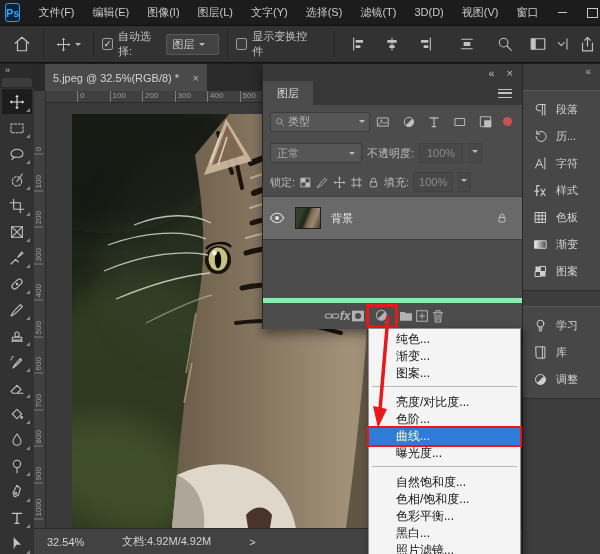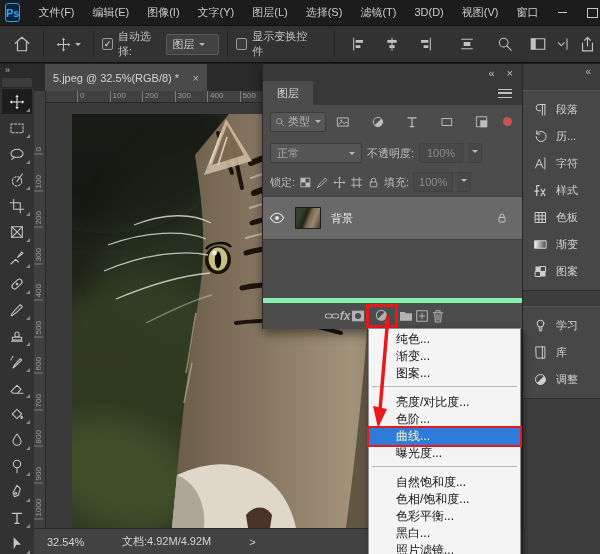--- a/index.html
+++ b/index.html
@@ -51,21 +51,21 @@
 .sb-arrow{margin-left:38px;color:#cfcfcf}
 
 .layers-panel{position:absolute;left:262px;top:0;width:260px;height:265px;background:#4c4c4c;z-index:2;font-size:11px;color:#c6c6c6;border-left:1px solid #262626;box-shadow:0 5px 10px rgba(0,0,0,.45)}
 .lp-head{height:17px;background:#383838;display:flex;justify-content:flex-end;align-items:center;gap:12px;padding-right:9px;color:#c0c0c0;font-size:11px}
 .lp-tabs{height:24px;background:#383838;display:flex;align-items:stretch}
 .lp-tab{background:#4c4c4c;padding:0 14px;line-height:24px;color:#dcdcdc}
 .lp-menu{margin-left:auto;margin-right:10px;align-self:center;width:14px;height:9px;border-top:1.6px solid #c0c0c0;border-bottom:1.6px solid #c0c0c0;position:relative}
 .lp-menu::after{content:"";position:absolute;left:0;top:2.6px;width:100%;height:1.6px;background:#c0c0c0}
 .lp-row{display:flex;align-items:center;padding:0 7px}
 .lp-filter{height:33px;gap:0}
-.search-select{width:56px;height:20px;background:#565656;border:1px solid #3b3b3b;border-radius:2px;display:flex;align-items:center;gap:3px;padding:0 4px;color:#b9b9b9}
+.search-select{width:100px;height:20px;background:#565656;border:1px solid #3b3b3b;border-radius:2px;display:flex;align-items:center;gap:3px;padding:0 4px;color:#b9b9b9}
 .search-select .dd-arrow{margin-left:auto}
 .fbtn{flex:1;display:flex;justify-content:center;color:#c0c0c0}
 .fbtn .ic{width:14px;height:14px}
 .reddot{width:9px;height:9px;border-radius:50%;background:#cd5150;margin:0 3px 0 4px}
 .lp-blend{height:30px;gap:5px}
 .blend-select{width:92px;height:20px;background:#565656;border:1px solid #3b3b3b;border-radius:2px;display:flex;align-items:center;padding:0 6px;color:#a9a9a9}
 .blend-select .dd-arrow{margin-left:auto}
 .lbl{color:#bdbdbd;white-space:nowrap}
 .dis-field{width:44px;height:20px;border:1px solid #414141;background:#484848;color:#8d8d8d;display:flex;align-items:center;justify-content:center;border-radius:2px 0 0 2px}
 .dis-dd{width:14px;height:20px;border:1px solid #414141;border-left:none;background:#484848;display:flex;align-items:center;justify-content:center;border-radius:0 2px 2px 0}
@@ -298,22 +298,22 @@
 </defs>
 </svg>
 
 <div class="menubar">
   <div class="ps-logo">Ps</div>
   <div style="display:flex">
 
   <span class="menu-item">文件(F)</span>
       <span class="menu-item">编辑(E)</span>
       <span class="menu-item">图像(I)</span>
+      <span class="menu-item">图层(L)</span>
       <span class="menu-item">文字(Y)</span>
-      <span class="menu-item">图层(L)</span>
       <span class="menu-item">选择(S)</span>
       <span class="menu-item">滤镜(T)</span>
       <span class="menu-item">3D(D)</span>
       <span class="menu-item">视图(V)</span>
       <span class="menu-item">窗口</span>
     </div>
   <div class="win-controls">
     <span class="wc wc-min"></span>
     <span class="wc wc-max"></span>
 

